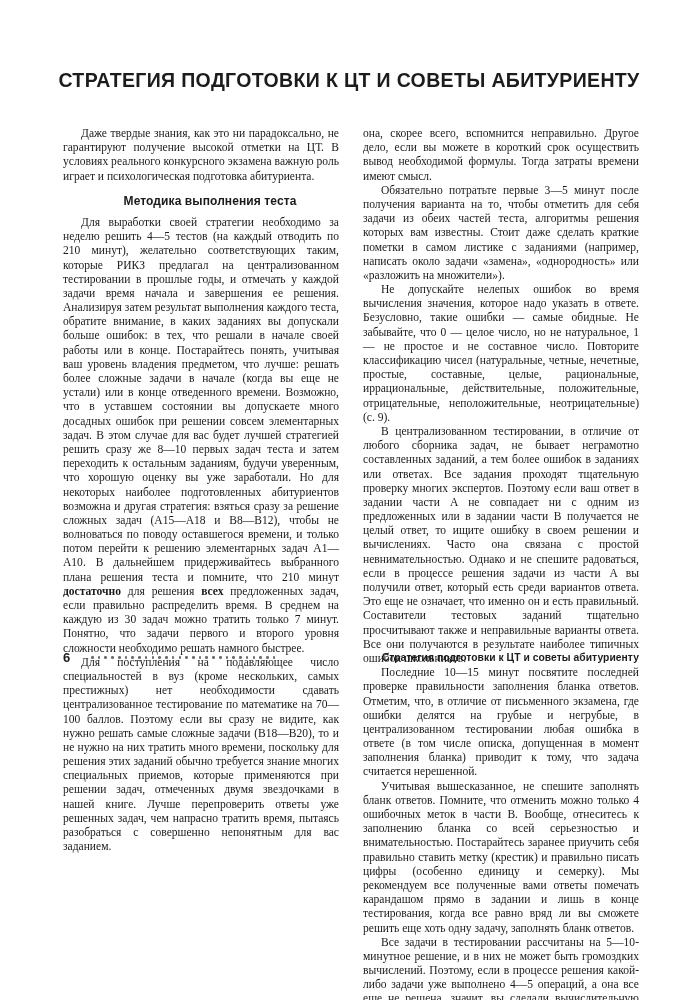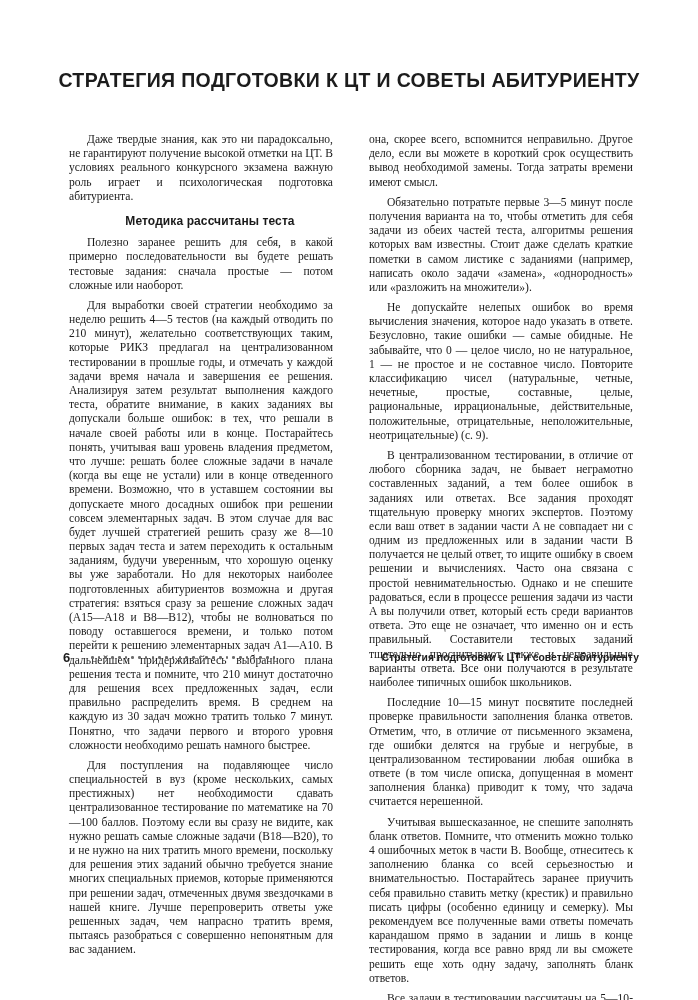--- a/index.html
+++ b/index.html
@@ -43,37 +43,37 @@
   }
   .col {
     width: 276px;
     font-size: 11.55px;
     line-height: 14.18px;
     text-align: justify;
     text-justify: inter-word;
     hyphens: manual;
   }
   .col p {
-    margin: 6px;
+    margin: 0;
     text-indent: 18px;
   }
   .col p.noindent {
     text-indent: 0;
   }
   .subhead {
     font-family: "Liberation Sans", "DejaVu Sans", sans-serif;
     font-weight: bold;
     font-size: 12px;
     text-align: center;
     text-indent: 0;
     margin: 11px 0 7px 0 !important;
     letter-spacing: 0.1px;
   }
   b.strong {
-    font-weight: normal;
+    font-weight: bold;
   }
   .footer {
     position: absolute;
     left: 63px;
     bottom: 42px;
     width: 576px;
     height: 18px;
     display: flex;
     align-items: center;
   }
@@ -113,29 +113,28 @@
 <body>
 
 <div class="page">
 
   <h1 class="page-title">СТРАТЕГИЯ ПОДГОТОВКИ К ЦТ И СОВЕТЫ АБИТУРИЕНТУ</h1>
 
   <div class="columns">
 
     <div class="col">
       <p>Даже твердые знания, как это ни парадоксально, не гарантируют получение высокой отметки на ЦТ. В условиях реального конкурсного экзамена важную роль играет и психологическая подготовка абитуриента.</p>
-      <p class="subhead">Методика рассчитаны теста</p>
-      <p>Полезно заранее решить для себя, в какой примерно последовательности вы будете решать тестовые задания: сначала простые — потом сложные или наоборот.</p>
+      <p class="subhead">Методика выполнения теста</p>
       <p><span>Для выработки своей стратегии необходимо за неделю решить 4—5 тестов (на каждый отводить по 210 минут), желательно соответствующих таким, которые РИКЗ предлагал на централизованном тестировании в прошлые годы, и отмечать у каждой задачи время начала и завершения ее решения. Анализируя затем результат выполнения каждого теста, обратите внимание, в каких заданиях вы допускали больше ошибок: в тех, что решали в начале своей работы или в конце. Постарайтесь понять, учитывая ваш уровень владения предметом, что лучше: решать более сложные задачи в начале (когда вы еще не устали) или в конце отведенного времени. Возможно, что в уставшем состоянии вы допускаете много досадных ошибок при решении совсем элементарных задач. В этом случае для вас будет лучшей стратегией решить сразу же 8—10 первых задач теста и затем переходить к остальным заданиям, будучи уверенным, что хорошую оценку вы уже заработали. Но для некоторых наиболее подготовленных абитуриентов возможна и другая стратегия: взяться сразу за решение сложных задач (A15—A18 и B8—B12), чтобы не волноваться по поводу оставшегося времени, и только потом перейти к решению элементарных задач A1—A10. В дальнейшем придерживайтесь выбранного плана решения теста и помните, что 210 минут </span><b class="strong">достаточно</b><span> для решения </span><b class="strong">всех</b><span> предложенных задач, если правильно распределить время. В среднем на каждую из 30 задач можно тратить только 7 минут. Понятно, что задачи первого и второго уровня сложности необходимо решать намного быстрее.</span></p>
       <p>Для поступления на подавляющее число специальностей в вуз (кроме нескольких, самых престижных) нет необходимости сдавать централизованное тестирование по математике на 70—100 баллов. Поэтому если вы сразу не видите, как нужно решать самые сложные задачи (B18—B20), то и не нужно на них тратить много времени, поскольку для решения этих заданий обычно требуется знание многих специальных приемов, которые применяются при решении задач, отмеченных двумя звездочками в нашей книге. Лучше перепроверить ответы уже решенных задач, чем напрасно тратить время, пытаясь разобраться с совершенно непонятным для вас заданием.</p>
 
     </div>
 
     <div class="col">
-      <p class="noindent">она, скорее всего, вспомнится неправильно. Другое дело, если вы можете в короткий срок осуществить вывод необходимой замены. Тогда затраты времени имеют смысл.</p>
+      <p class="noindent">она, скорее всего, вспомнится неправильно. Другое дело, если вы можете в короткий срок осуществить вывод необходимой формулы. Тогда затраты времени имеют смысл.</p>
       <p>Обязательно потратьте первые 3—5 минут после получения варианта на то, чтобы отметить для себя задачи из обеих частей теста, алгоритмы решения которых вам известны. Стоит даже сделать краткие пометки в самом листике с заданиями (например, написать около задачи «замена», «однородность» или «разложить на множители»).</p>
       <p>Не допускайте нелепых ошибок во время вычисления значения, которое надо указать в ответе. Безусловно, такие ошибки — самые обидные. Не забывайте, что 0 — целое число, но не натуральное, 1 — не простое и не составное число. Повторите классификацию чисел (натуральные, четные, нечетные, простые, составные, целые, рациональные, иррациональные, действительные, положительные, отрицательные, неположительные, неотрицательные) (с. 9).</p>
       <p>В централизованном тестировании, в отличие от любого сборника задач, не бывает неграмотно составленных заданий, а тем более ошибок в заданиях или ответах. Все задания проходят тщательную проверку многих экспертов. Поэтому если ваш ответ в задании части A не совпадает ни с одним из предложенных или в задании части B получается не целый ответ, то ищите ошибку в своем решении и вычислениях. Часто она связана с простой невнимательностью. Однако и не спешите радоваться, если в процессе решения задачи из части A вы получили ответ, который есть среди вариантов ответа. Это еще не означает, что именно он и есть правильный. Составители тестовых заданий тщательно просчитывают также и неправильные варианты ответа. Все они получаются в результате наиболее типичных ошибок школьников.</p>
       <p>Последние 10—15 минут посвятите последней проверке правильности заполнения бланка ответов. Отметим, что, в отличие от письменного экзамена, где ошибки делятся на грубые и негрубые, в централизованном тестировании любая ошибка в ответе (в том числе описка, допущенная в момент заполнения бланка) приводит к тому, что задача считается нерешенной.</p>
       <p>Учитывая вышесказанное, не спешите заполнять бланк ответов. Помните, что отменить можно только 4 ошибочных меток в части B. Вообще, отнеситесь к заполнению бланка со всей серьезностью и внимательностью. Постарайтесь заранее приучить себя правильно ставить метку (крестик) и правильно писать цифры (особенно единицу и семерку). Мы рекомендуем все полученные вами ответы помечать карандашом прямо в задании и лишь в конце тестирования, когда все равно вряд ли вы сможете решить еще хоть одну задачу, заполнять бланк ответов.</p>
       <p>Все задачи в тестировании рассчитаны на 5—10-минутное решение, и в них не может быть громоздких вычислений. Поэтому, если в процессе решения какой-либо задачи уже выполнено 4—5 операций, а она все еще не решена, значит, вы сделали вычислительную ошибку или выбрали нерациональный способ решения. Скорее всего, вы не заметили подходящей замены переменных, не использовали подходящую формулу сокращенного умножения или не заметили однородности выражения. Помните, что замена переменной эффективна не только при решении уравнений, но и даже при преобразовании выражений.</p>
     </div>
 
   </div>
 

